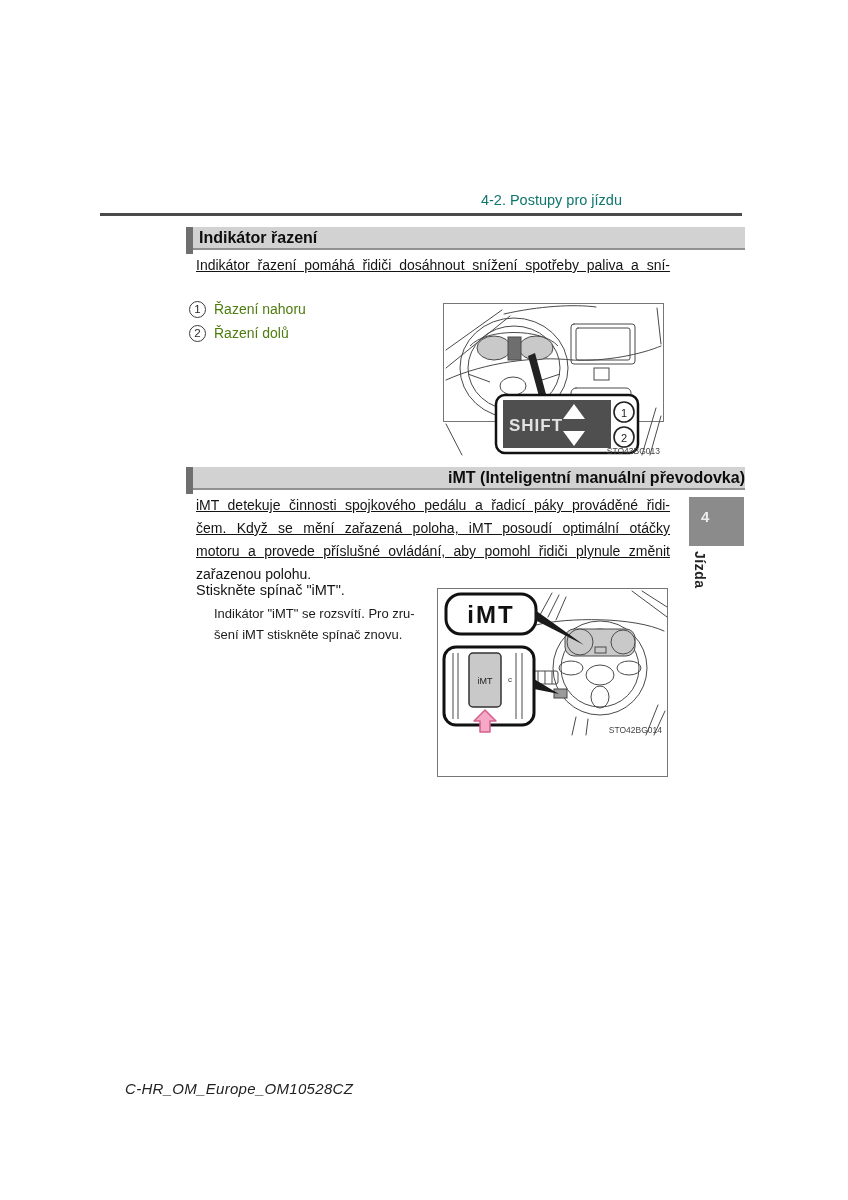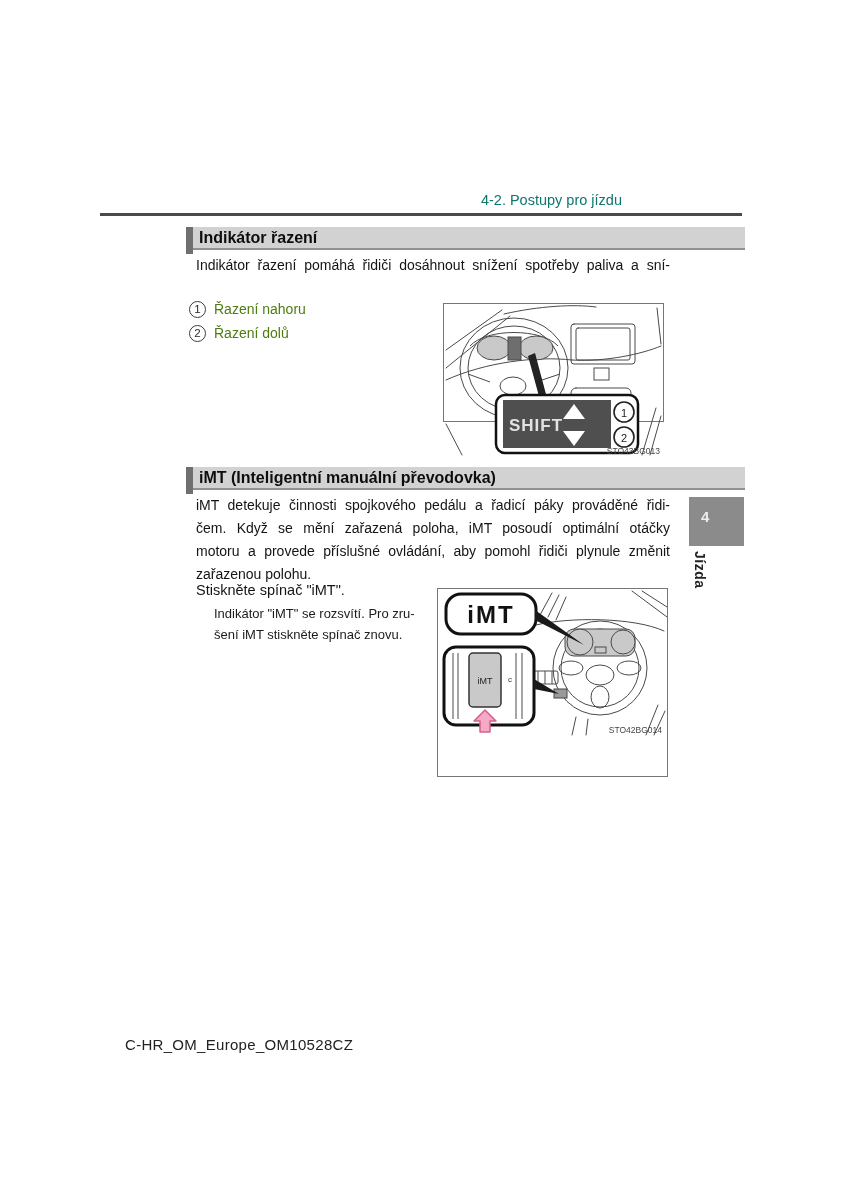--- a/index.html
+++ b/index.html
@@ -15,27 +15,27 @@
   .hdr-page { position:absolute; top:188px; left:645px; font-size:17.5px; font-weight:700;
     letter-spacing:0.5px; color:#000;margin-top:40px; }
   .hdr-rule { position:absolute; top:213px; left:100px; width:642px; height:3px; background:#4a4a4a; }
   
   .secbar { position:absolute; left:186px; width:559px; height:23px; background:#d2d2d2;
     border-bottom:2px solid #919191; }
   .secbar .accent { position:absolute; left:0; top:0; width:7px; height:27px; background:#6f6f6f; }
   .secbar .sectitle { display:block; padding-left:13px; font-size:16px; font-weight:700;
     line-height:22px; color:#0d0d0d; }
   .secbar1 { top:227px; }
-  .secbar2 { top:467px; }
+  .secbar2 { top:467px;text-align:right; }
   
   .para { position:absolute; left:196px; width:474px; font-size:14px; line-height:23px; color:#141414; }
   .para1 { top:254px; }
   .para2 { top:494px; }
   .bodyline { white-space:nowrap; }
-  .bodyline.j { white-space:normal; text-align:justify; text-align-last:justify; }
+  .bodyline.j { white-space:normal; text-align:justify; text-align-last:justify;text-decoration:underline; }
   
   .list-item { position:absolute; left:189px; display:flex; align-items:center; gap:8px; height:18px; }
   .list-item1 { top:300px; }
   .list-item2 { top:324px; }
   .circle-marker { width:17px; height:17px; border:1.5px solid #3c3c3c; border-radius:50%;
     display:flex; align-items:center; justify-content:center; font-size:11.5px; color:#2a2a2a; flex:0 0 auto; }
   .list-label { font-size:14px; color:#4d7c0f; white-space:nowrap; }
   
   .instruction { position:absolute; top:582px; left:196px; font-size:14.5px; color:#141414; white-space:nowrap; }
   .note { position:absolute; top:604px; left:214px; width:250px; font-size:13px; line-height:20.5px; color:#1c1c1c; }
@@ -45,21 +45,21 @@
   .figure1 { top:303px; left:443px; width:221px; height:119px; }
   .figure2 { top:588px; left:437px; width:231px; height:189px; }
   .figure svg { display:block; }
   .figure text { font-family:"Liberation Sans","DejaVu Sans",sans-serif; }
   
   .tab-square { position:absolute; top:497px; left:689px; width:55px; height:49px; background:#8b8b8b;
     color:#ededed; font-size:15px; font-weight:700; padding:11px 0 0 12px; }
   .tab-label { position:absolute; top:551px; left:692px; writing-mode:vertical-rl;
     font-size:14px; font-weight:700; letter-spacing:0.5px; color:#242424; }
   
-  .footer { position:absolute; top:1036px; left:125px; font-size:15px; letter-spacing:0.3px; color:#222; }
+  .footer { position:absolute; top:1080px; left:125px; font-size:15px; letter-spacing:0.3px; color:#222;font-style:italic; }
 </style>
 </head>
 <body>
 
 <div class="page">
 
   <div class="hdr-title">4-2. Postupy pro jízdu</div>
   <div class="hdr-page">251</div>
   <div class="hdr-rule"></div>
 

